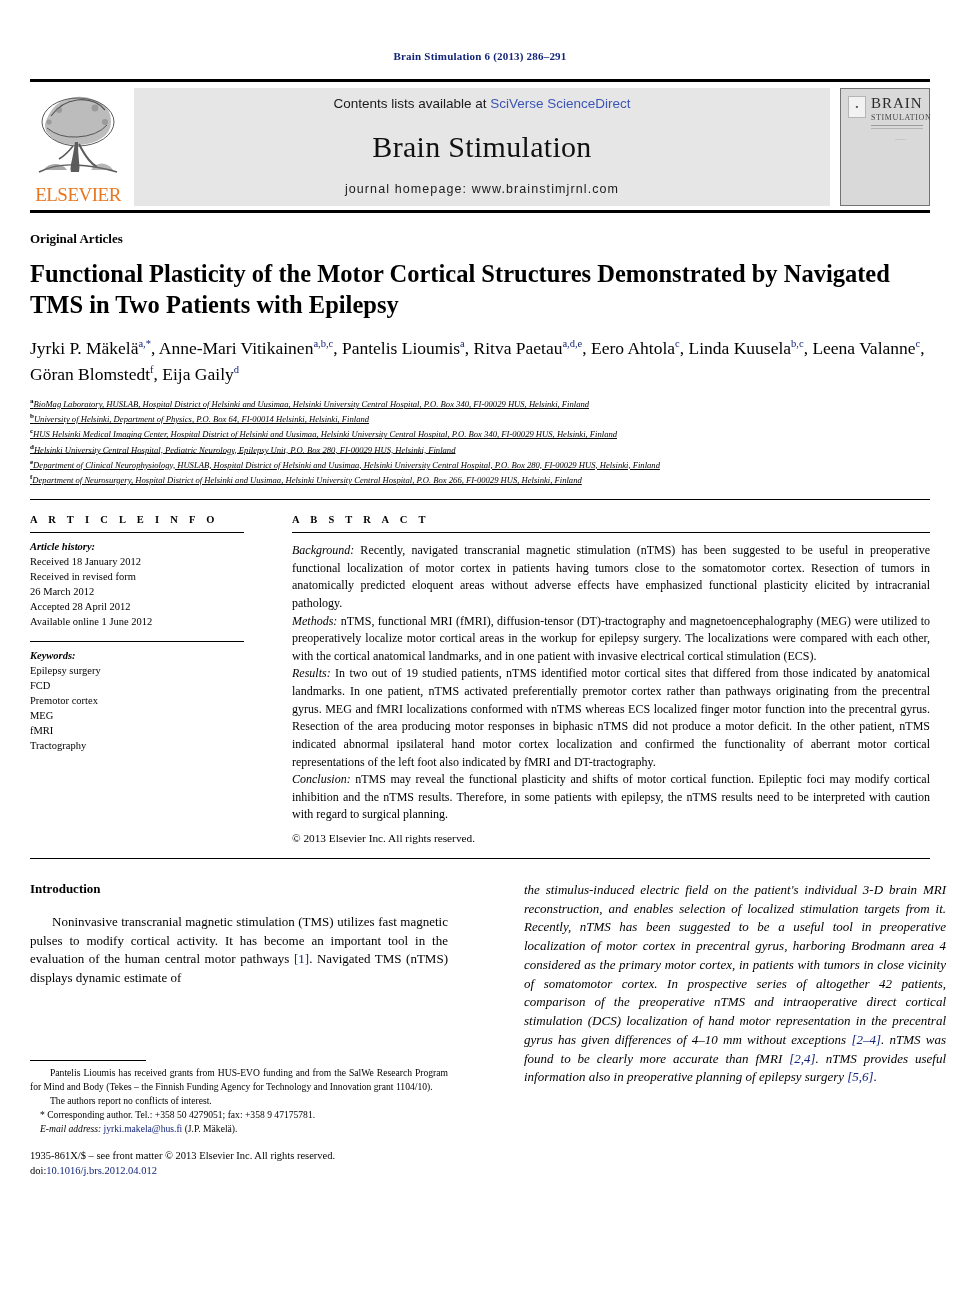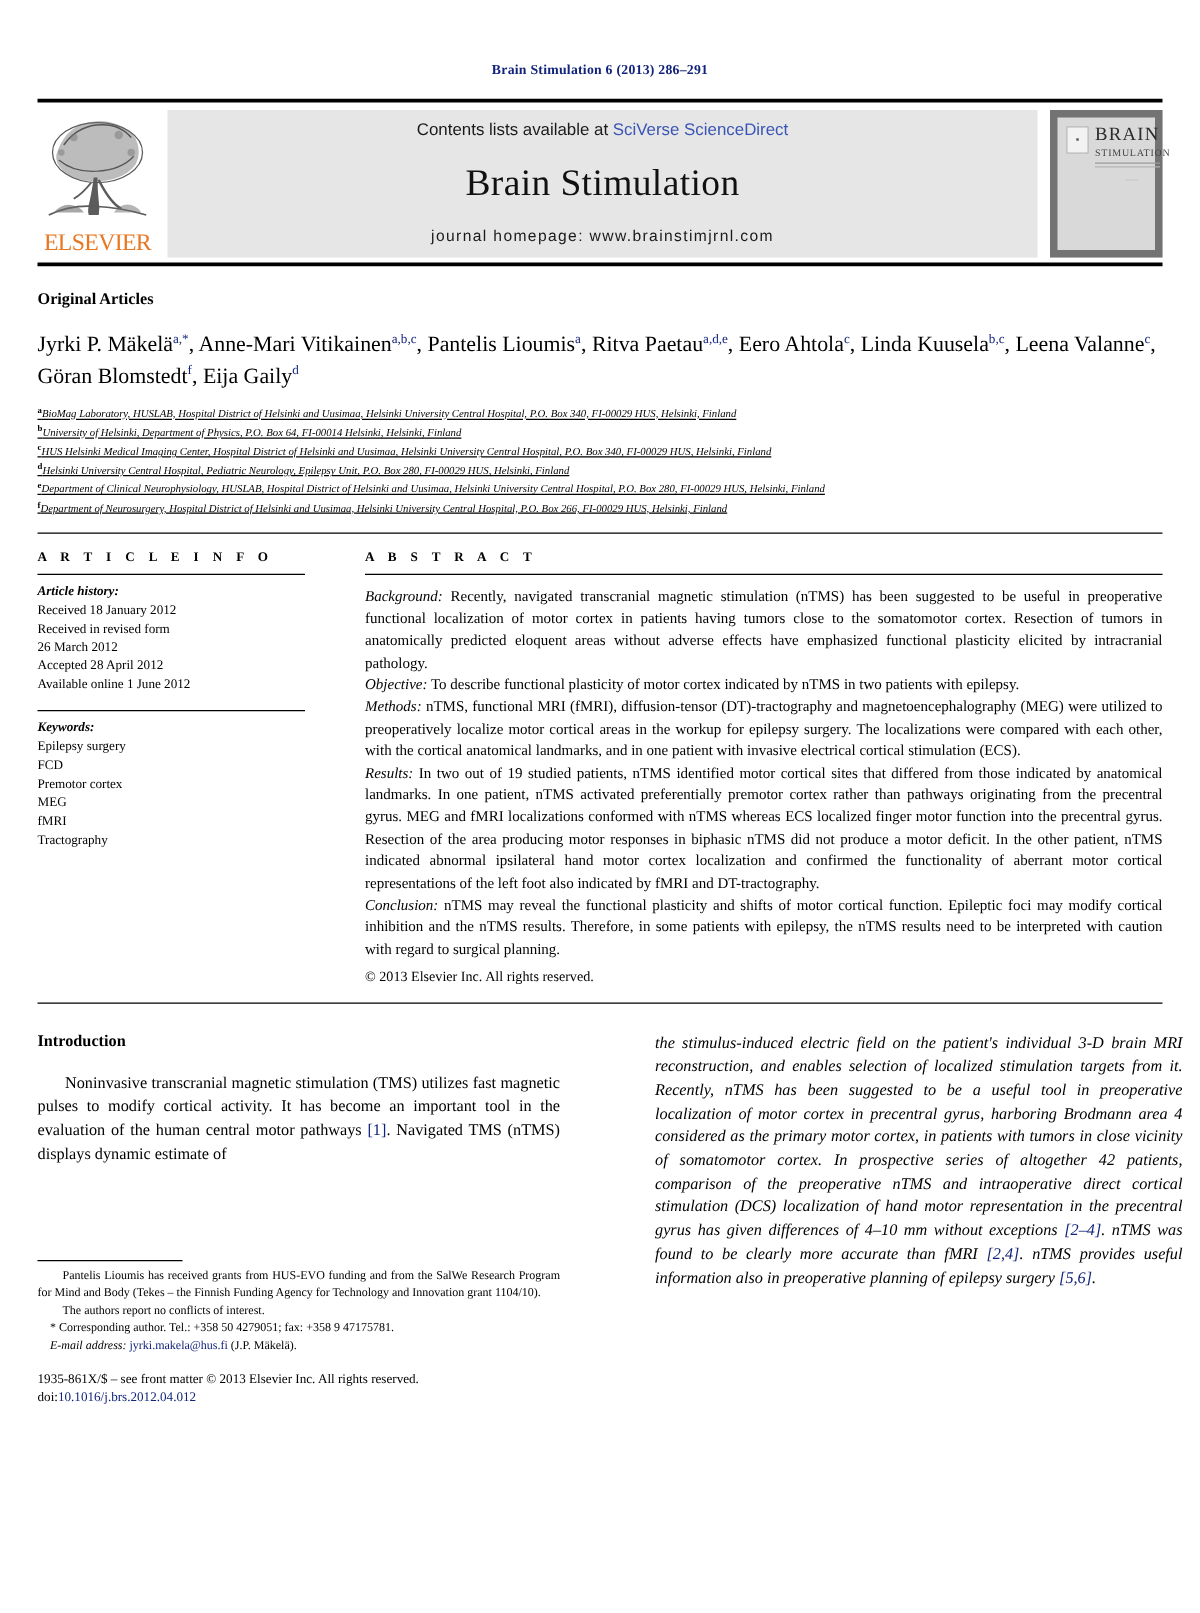--- a/index.html
+++ b/index.html
@@ -90,21 +90,21 @@
   .homepage-line {
     font-family: "Liberation Sans", sans-serif;
     font-size: 12.5px;
     letter-spacing: 1.1px;
     color: #1a1a1a;
   }
   .cover-thumb {
     width: 90px;
     flex: 0 0 90px;
     background: #d9d9d9;
-    border: 6px solid #737373;
+    border: 1px solid #737373;
     box-sizing: border-box;
     position: relative;
   }
   .cover-badge {
     position: absolute;
     left: 7px; top: 7px;
     width: 16px; height: 20px;
     background: #f2f2f2;
     border: 1px solid #b5b5b5;
     font-size: 4px;
@@ -277,21 +277,21 @@
     margin: 0;
     text-indent: 22px;
   }
   .body-p.no-indent { text-indent: 0; }
   .ref { color: #12237a; }
 
   
   .footnote-area {
     position: absolute;
     left: 30px;
-    top: 1008px;
+    top: 1060px;
     width: 418px;
     font-family: "Liberation Serif", serif;
   }
   .fn-rule {
     width: 116px;
     border-bottom: 1px solid #000;
     margin-bottom: 5px;
   }
   .fn-p {
     font-size: 9.6px;
@@ -358,20 +358,21 @@
         <div class="cover-rule"></div>
         <div class="cover-rule2"></div>
         <div class="cover-micro">———</div>
       </div>
 
     </div>
   </div>
   <div class="masthead-bottom-rule"></div>
 
   <div class="article-type">Original Articles</div>
+  <h1 class="article-title">Functional Plasticity of the Motor Cortical Structures Demonstrated by Navigated TMS in Two Patients with Epilepsy</h1>
 
   <div class="authors">
     <span><span>Jyrki P. Mäkelä</span><sup>a,*</sup><span>, </span></span><span><span>Anne-Mari Vitikainen</span><sup>a,b,c</sup><span>, </span></span><span><span>Pantelis Lioumis</span><sup>a</sup><span>, </span></span><span><span>Ritva Paetau</span><sup>a,d,e</sup><span>, </span></span><span><span>Eero Ahtola</span><sup>c</sup><span>, </span></span><span><span>Linda Kuusela</span><sup>b,c</sup><span>, </span></span><span><span>Leena Valanne</span><sup>c</sup><span>, </span></span><span><span>Göran Blomstedt</span><sup>f</sup><span>, </span></span><span><span>Eija Gaily</span><sup>d</sup></span>
   </div>
 
   <div class="affiliations">
     <div><sup>a</sup><span>BioMag Laboratory, HUSLAB, Hospital District of Helsinki and Uusimaa, Helsinki University Central Hospital, P.O. Box 340, FI-00029 HUS, Helsinki, Finland</span></div>
     <div><sup>b</sup><span>University of Helsinki, Department of Physics, P.O. Box 64, FI-00014 Helsinki, Helsinki, Finland</span></div>
     <div><sup>c</sup><span>HUS Helsinki Medical Imaging Center, Hospital District of Helsinki and Uusimaa, Helsinki University Central Hospital, P.O. Box 340, FI-00029 HUS, Helsinki, Finland</span></div>
     <div><sup>d</sup><span>Helsinki University Central Hospital, Pediatric Neurology, Epilepsy Unit, P.O. Box 280, FI-00029 HUS, Helsinki, Finland</span></div>
@@ -404,21 +405,20 @@
         <div>fMRI</div>
         <div>Tractography</div>
       </div>
     </div>
 
     <div class="col-abstract">
       <div class="sec-head">A B S T R A C T</div>
       <div class="abs-rule"></div>
       <div class="abstract-body">
         <p><span class="lead">Background:</span><span> Recently, navigated transcranial magnetic stimulation (nTMS) has been suggested to be useful in preoperative functional localization of motor cortex in patients having tumors close to the somatomotor cortex. Resection of tumors in anatomically predicted eloquent areas without adverse effects have emphasized functional plasticity elicited by intracranial pathology.</span></p>
-        <p><span class="lead">Objective:</span><span> To describe functional plasticity of motor cortex indicated by nTMS in two patients with epilepsy.</span></p>
         <p><span class="lead">Methods:</span><span> nTMS, functional MRI (fMRI), diffusion-tensor (DT)-tractography and magnetoencephalography (MEG) were utilized to preoperatively localize motor cortical areas in the workup for epilepsy surgery. The localizations were compared with each other, with the cortical anatomical landmarks, and in one patient with invasive electrical cortical stimulation (ECS).</span></p>
         <p><span class="lead">Results:</span><span> In two out of 19 studied patients, nTMS identified motor cortical sites that differed from those indicated by anatomical landmarks. In one patient, nTMS activated preferentially premotor cortex rather than pathways originating from the precentral gyrus. MEG and fMRI localizations conformed with nTMS whereas ECS localized finger motor function into the precentral gyrus. Resection of the area producing motor responses in biphasic nTMS did not produce a motor deficit. In the other patient, nTMS indicated abnormal ipsilateral hand motor cortex localization and confirmed the functionality of aberrant motor cortical representations of the left foot also indicated by fMRI and DT-tractography.</span></p>
         <p><span class="lead">Conclusion:</span><span> nTMS may reveal the functional plasticity and shifts of motor cortical function. Epileptic foci may modify cortical inhibition and the nTMS results. Therefore, in some patients with epilepsy, the nTMS results need to be interpreted with caution with regard to surgical planning.</span></p>
       </div>
       <div class="copyright">© 2013 Elsevier Inc. All rights reserved.</div>
     </div>
 
   </div>
 
   <div class="abs-bottom-rule"></div>

